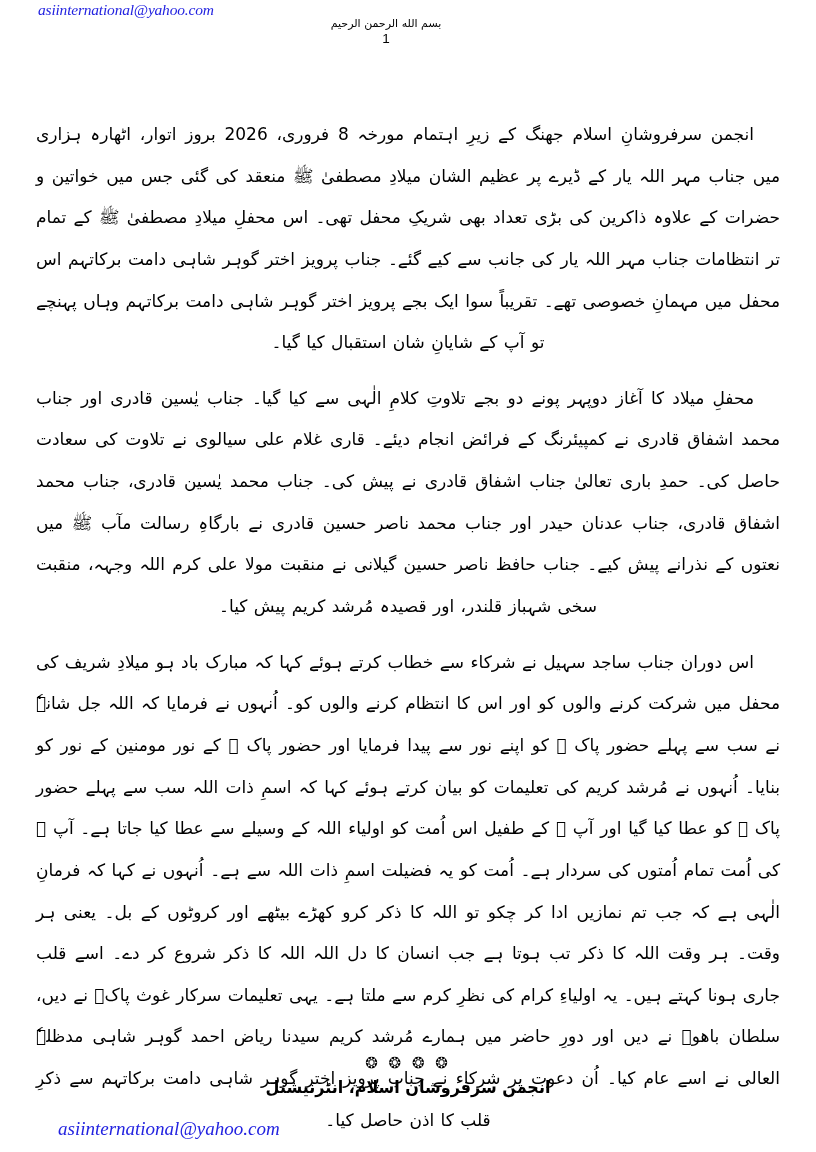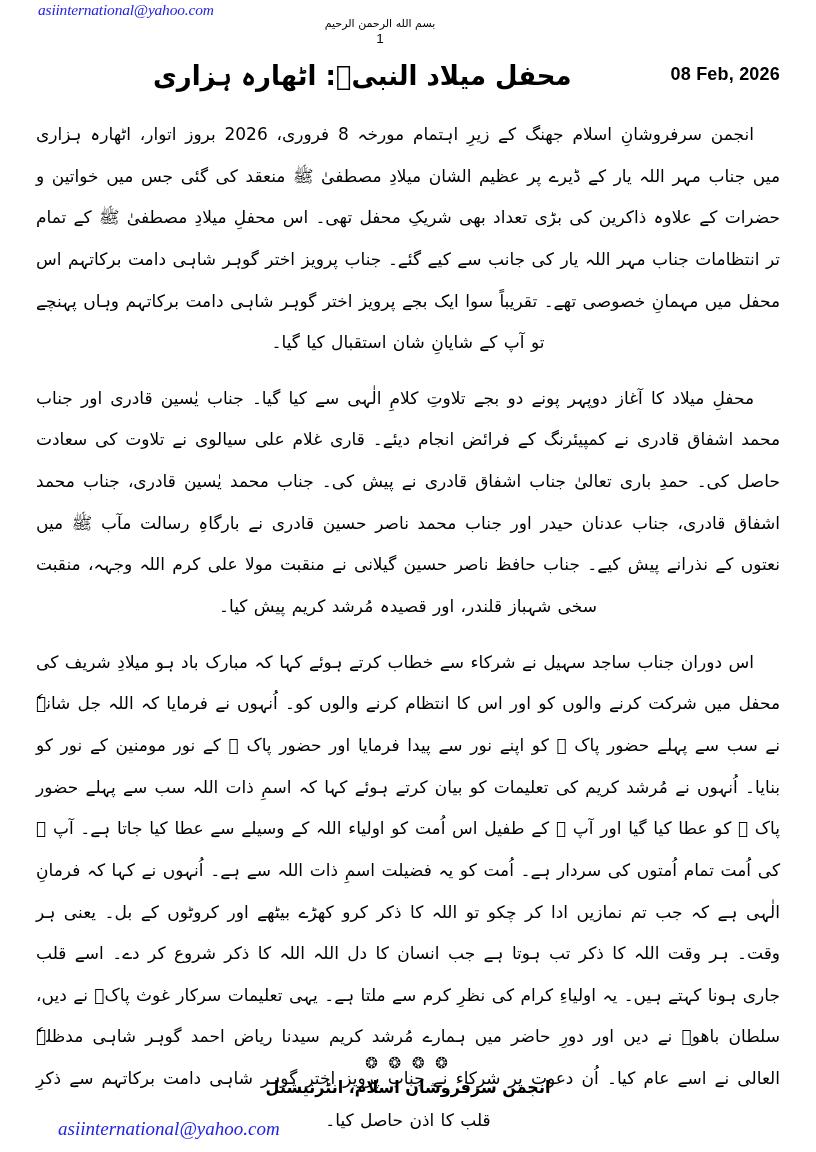--- a/index.html
+++ b/index.html
@@ -34,21 +34,21 @@
     font-style: italic;
     font-size: 15.5px;
     letter-spacing: -0.2px;
     color: #2323e0;
     white-space: nowrap;
   }
 
   .bismillah-block {
     position: absolute;
     top: 18px;
-    left: 6px;
+    left: 12px;
     width: 748px;
     text-align: center;
   }
   .bismillah {
     direction: rtl;
     font-family: "DejaVu Sans", "Liberation Sans", sans-serif;
     font-size: 11px;
     line-height: 1.15;
     color: #000;
   }
@@ -167,24 +167,20 @@
 
 <div class="page">
 
   <div class="masthead-email">asiinternational@yahoo.com</div>
 
   <div class="bismillah-block">
     <div class="bismillah">بسم الله الرحمن الرحيم</div>
     <div class="page-number">1</div>
   </div>
 
-  <div class="title-row">
-    <div class="doc-title">محفل میلاد النبیؐ: اٹھارہ ہزاری</div>
-    <div class="doc-date">08 Feb, 2026</div>
-  </div>
 
   <div class="body-wrap">
     <p class="para">انجمن سرفروشانِ اسلام جھنگ کے زیرِ اہتمام مورخہ 8 فروری، 2026 بروز اتوار، اٹھارہ ہزاری میں جناب مہر اللہ یار کے ڈیرے پر عظیم الشان میلادِ مصطفیٰ ﷺ منعقد کی گئی جس میں خواتین و حضرات کے علاوہ ذاکرین کی بڑی تعداد بھی شریکِ محفل تھی۔ اس محفلِ میلادِ مصطفیٰ ﷺ کے تمام تر انتظامات جناب مہر اللہ یار کی جانب سے کیے گئے۔ جناب پرویز اختر گوہر شاہی دامت برکاتہم اس محفل میں مہمانِ خصوصی تھے۔ تقریباً سوا ایک بجے پرویز اختر گوہر شاہی دامت برکاتہم وہاں پہنچے تو آپ کے شایانِ شان استقبال کیا گیا۔</p>
     <p class="para">محفلِ میلاد کا آغاز دوپہر پونے دو بجے تلاوتِ کلامِ الٰہی سے کیا گیا۔ جناب یٰسین قادری اور جناب محمد اشفاق قادری نے کمپیئرنگ کے فرائض انجام دیئے۔ قاری غلام علی سیالوی نے تلاوت کی سعادت حاصل کی۔ حمدِ باری تعالیٰ جناب اشفاق قادری نے پیش کی۔ جناب محمد یٰسین قادری، جناب محمد اشفاق قادری، جناب عدنان حیدر اور جناب محمد ناصر حسین قادری نے بارگاہِ رسالت مآب ﷺ میں نعتوں کے نذرانے پیش کیے۔ جناب حافظ ناصر حسین گیلانی نے منقبت مولا علی کرم اللہ وجہہ، منقبت سخی شہباز قلندر، اور قصیدہ مُرشد کریم پیش کیا۔</p>
     <p class="para">اس دوران جناب ساجد سہیل نے شرکاء سے خطاب کرتے ہوئے کہا کہ مبارک باد ہو میلادِ شریف کی محفل میں شرکت کرنے والوں کو اور اس کا انتظام کرنے والوں کو۔ اُنہوں نے فرمایا کہ اللہ جل شانہٗ نے سب سے پہلے حضور پاک ﷺ کو اپنے نور سے پیدا فرمایا اور حضور پاک ﷺ کے نور مومنین کے نور کو بنایا۔ اُنہوں نے مُرشد کریم کی تعلیمات کو بیان کرتے ہوئے کہا کہ اسمِ ذات اللہ سب سے پہلے حضور پاک ﷺ کو عطا کیا گیا اور آپ ﷺ کے طفیل اس اُمت کو اولیاء اللہ کے وسیلے سے عطا کیا جاتا ہے۔ آپ ﷺ کی اُمت تمام اُمتوں کی سردار ہے۔ اُمت کو یہ فضیلت اسمِ ذات اللہ سے ہے۔ اُنہوں نے کہا کہ فرمانِ الٰہی ہے کہ جب تم نمازیں ادا کر چکو تو اللہ کا ذکر کرو کھڑے بیٹھے اور کروٹوں کے بل۔ یعنی ہر وقت۔ ہر وقت اللہ کا ذکر تب ہوتا ہے جب انسان کا دل اللہ اللہ کا ذکر شروع کر دے۔ اسے قلب جاری ہونا کہتے ہیں۔ یہ اولیاءِ کرام کی نظرِ کرم سے ملتا ہے۔ یہی تعلیمات سرکار غوث پاکؒ نے دیں، سلطان باھوؒ نے دیں اور دورِ حاضر میں ہمارے مُرشد کریم سیدنا ریاض احمد گوہر شاہی مدظلہٗ العالی نے اسے عام کیا۔ اُن دعوت پر شرکاء نے جناب پرویز اختر گوہر شاہی دامت برکاتہم سے ذکرِ قلب کا اذن حاصل کیا۔</p>
 
   </div>
 
   <div class="footer">
     <div class="ornaments">❂ ❂ ❂ ❂</div>

